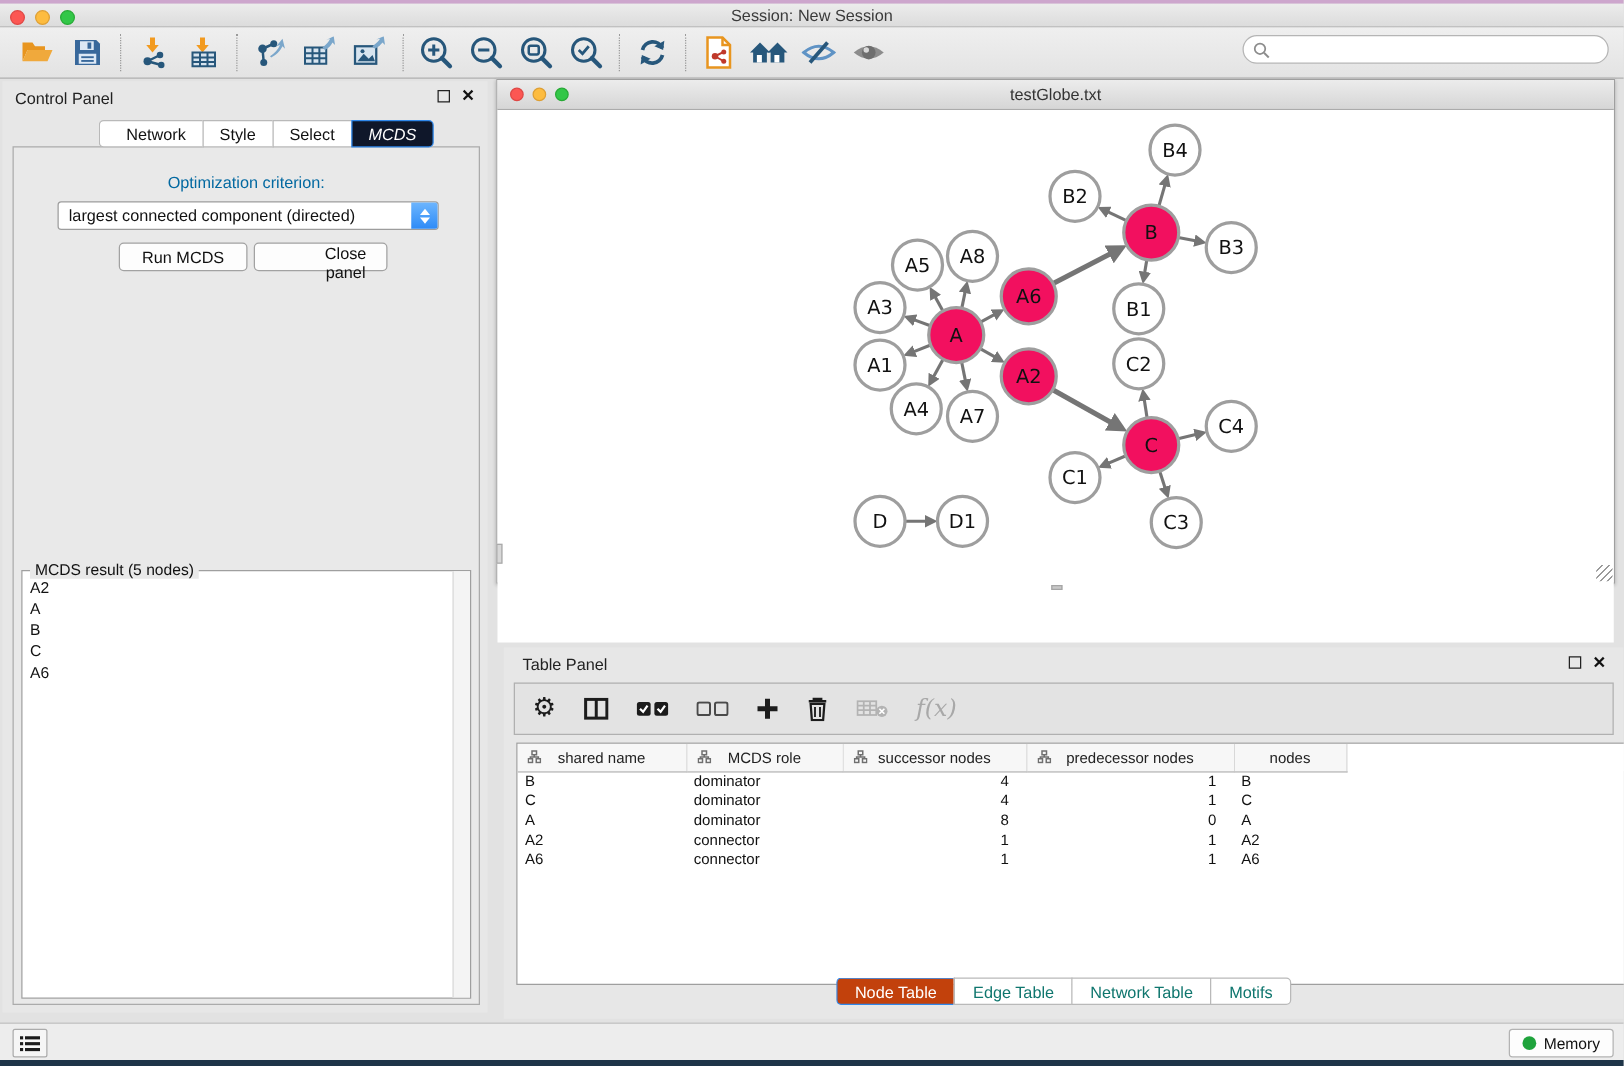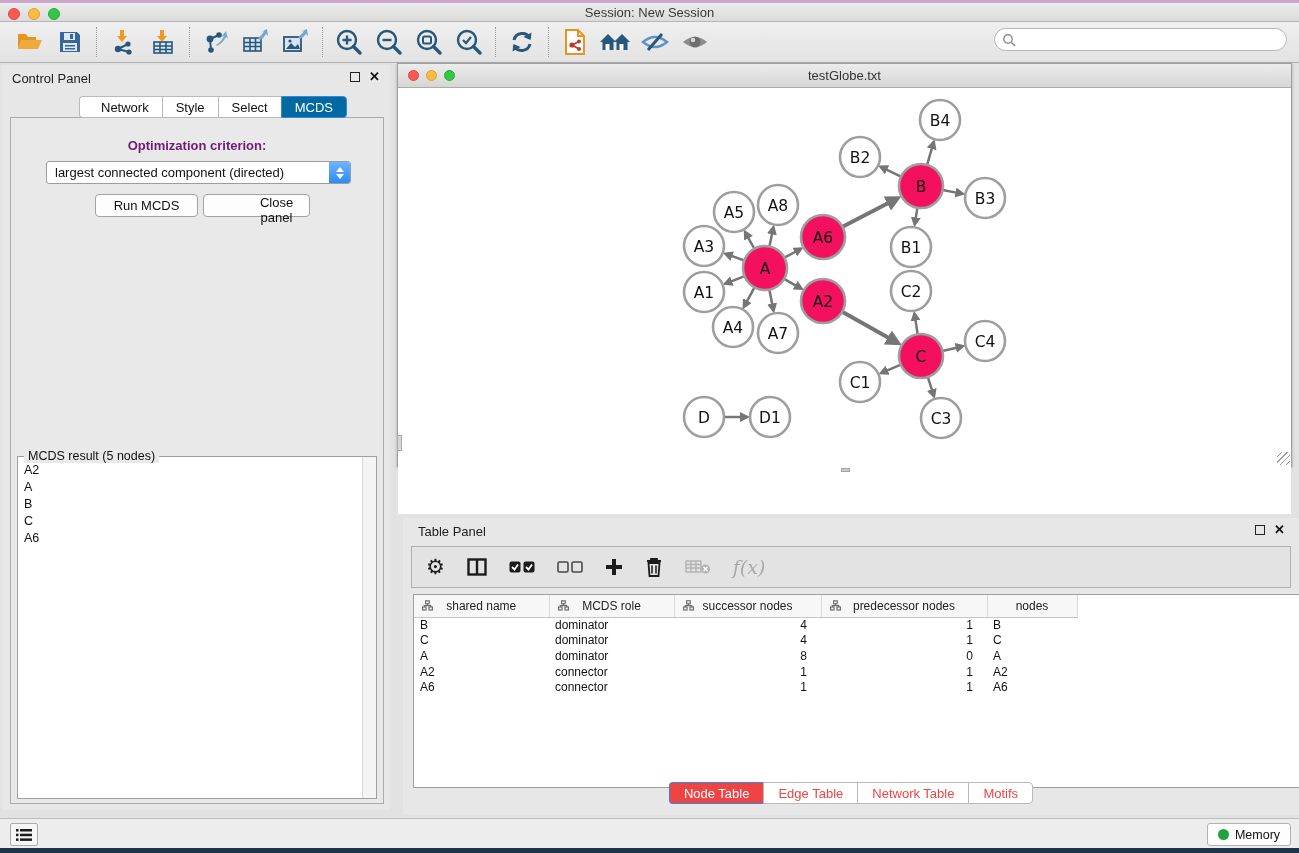--- a/index.html
+++ b/index.html
@@ -36,25 +36,25 @@
   .panel-header .ptitle { position:absolute; left:10px; top:6px; font-size:13px; color:#222; }
   .win-ctl { position:absolute; top:6px; display:flex; gap:9px; }
   .float-glyph { width:10px; height:10px; border:1.5px solid #222; display:inline-block; margin-top:1px; }
   .close-glyph { font-size:13px; font-weight:bold; color:#111; line-height:12px; }
 
   .cp-tabs { position:absolute; left:77px; top:31px; display:flex; z-index:3; }
   .cp-tab { height:22px; padding:0 13px; background:#fff; border:1px solid #b9b9b9; border-right:none;
     font-size:13px; display:flex; align-items:center; color:#111; }
   .cp-tab:first-child { border-radius:4px 0 0 4px;padding-left:21px; }
   .cp-tab:last-child { border-right:1px solid #b9b9b9; border-radius:0 4px 4px 0; }
-  .cp-tab.active { background:#0369a1; border-color:#2f87ea; color:#fff; }
+  .cp-tab.active { background:#0f172a; border-color:#2f87ea; color:#fff;font-style:italic; }
 
   .cp-content { position:absolute; left:8px; top:52px; width:374px; height:687px;
     border:1px solid #ababab; background:#e9e9e9; }
-  .opt-label { position:absolute; left:0; right:0; top:20px; text-align:center; font-weight:bold; font-size:13px; color:#701a75; }
+  .opt-label { position:absolute; left:0; right:0; top:20px; text-align:center; font-weight:normal; font-size:13px; color:#0369a1; }
   .criterion { position:absolute; left:35px; top:43px; width:305px; height:23px; background:#fff;
     border:1px solid #9d9d9d; border-radius:3px; display:flex; align-items:center; }
   .criterion .ctext { flex:1; padding-left:8px; font-size:13px; color:#111; white-space:nowrap; overflow:hidden; }
   .stepper { width:21px; height:21px; border-radius:0 2px 2px 0; background:linear-gradient(#6cb5fe,#2e8bf7);
     display:flex; flex-direction:column; align-items:center; justify-content:center; gap:2px; }
   .stepper .up { width:0; height:0; border-left:4px solid transparent; border-right:4px solid transparent; border-bottom:5px solid #fff; }
   .stepper .dn { width:0; height:0; border-left:4px solid transparent; border-right:4px solid transparent; border-top:5px solid #fff; }
   .cp-btn { position:absolute; top:76px; height:23px; background:#fdfdfd; border:1px solid #a2a2a2; border-radius:4px;
     font-size:13px; font-family:"Liberation Sans",sans-serif; color:#111; }
   .btn-run { left:84px; width:103px; }
@@ -91,24 +91,24 @@
   table { border-collapse:collapse; table-layout:fixed; width:100%; }
   th { height:22px; background:#f7f7f7; border-right:1px solid #d8d8d8; border-bottom:1px solid #c6c6c6;
     font-size:12px; font-weight:normal; color:#222; text-align:center; position:relative; }
   th .hicon { position:absolute; left:8px; top:5px; }
   th.no-bg { background:#fff; border-right:none; border-bottom:none; }
   td { height:15.6px; font-size:12px; color:#111; padding:0 6px; white-space:nowrap; overflow:hidden; }
   td.num { text-align:right; padding-right:14px; }
 
   .tp-tabs { position:absolute; left:0; right:0; bottom:11px; display:flex; justify-content:center; }
   .tp-tab { height:22px; padding:0 14px; background:#fff; border:1px solid #b9b9b9; border-right:none;
-    font-size:13px; display:flex; align-items:center; color:#ef4444; }
+    font-size:13px; display:flex; align-items:center; color:#0f766e; }
   .tp-tab:first-child { border-radius:4px 0 0 4px; }
   .tp-tab:last-child { border-right:1px solid #b9b9b9; border-radius:0 4px 4px 0; }
-  .tp-tab.active { background:#ef4444; border-color:#2f87ea; color:#fff; }
+  .tp-tab.active { background:#c2410c; border-color:#2f87ea; color:#fff; }
 
   
   .statusbar { position:absolute; left:0; top:818px; width:1299px; height:30px; background:#ededed; border-top:1px solid #bdbdbd; }
   .list-btn { position:absolute; left:10px; top:4px; width:28px; height:23px; background:#f6f6f6; border:1px solid #ababab; border-radius:2px;
     display:flex; align-items:center; justify-content:center; }
   .memory-btn { position:absolute; right:8px; top:4px; width:84px; height:23px; background:#fdfdfd; border:1px solid #b3b3b3; border-radius:3px;
     display:flex; align-items:center; justify-content:center; gap:6px; font-size:12.5px; color:#111; }
   .memory-dot { width:11px; height:11px; border-radius:50%; background:#1fa33c; }
 
   svg { display:block; }

